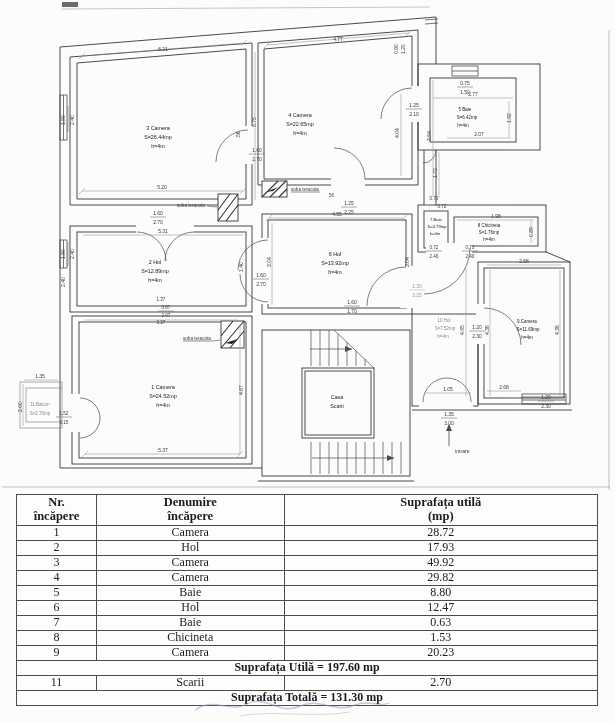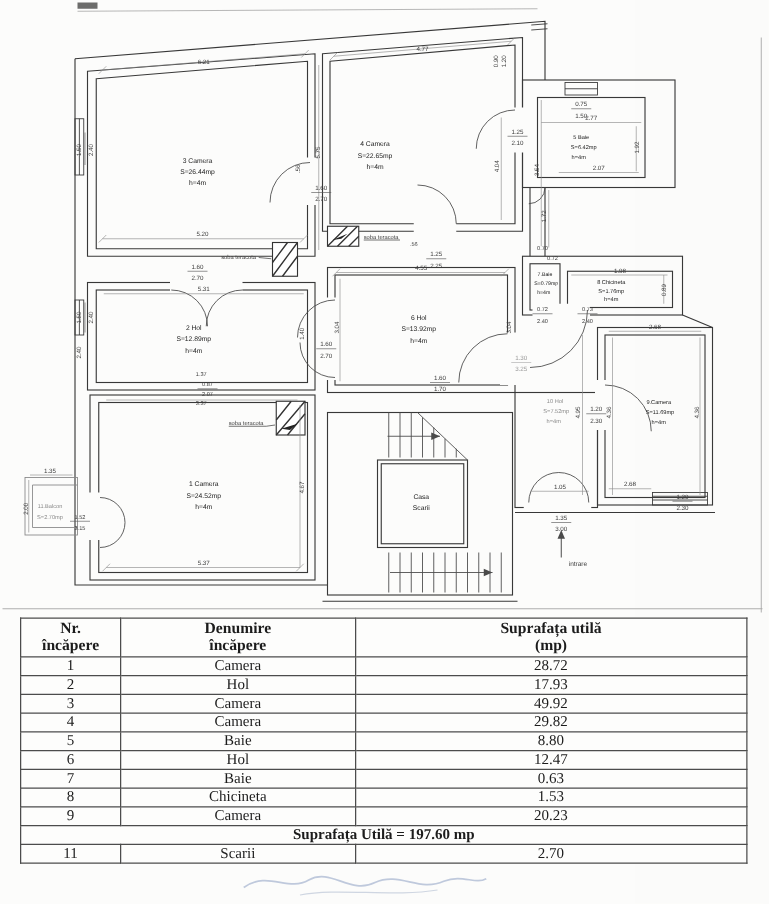--- a/index.html
+++ b/index.html
@@ -430,20 +430,23 @@
           <td>20.23</td>
         </tr>
   <tr>
           <td colspan="3" class="totrow">Suprafața Utilă = 197.60 mp</td>
         </tr>
   <tr>
           <td>11</td>
           <td>Scarii</td>
           <td>2.70</td>
         </tr>
+  <tr>
+          <td colspan="3" class="totrow">Suprafața Totală = 131.30 mp</td>
+        </tr>
 </tbody>
     </table>
 
 <svg class="sig" width="210" height="34">
   <path d="M10,22 C30,8 45,26 62,16 C80,6 95,28 115,18 C135,9 150,26 170,17 C185,11 195,20 204,15" fill="none" stroke="#8d9ec2" stroke-width="1.4" opacity="0.55"></path>
   <path d="M55,28 C85,22 130,30 165,24" fill="none" stroke="#9aa8c4" stroke-width="1" opacity="0.45"></path>
 </svg>
 
 </div>
 

